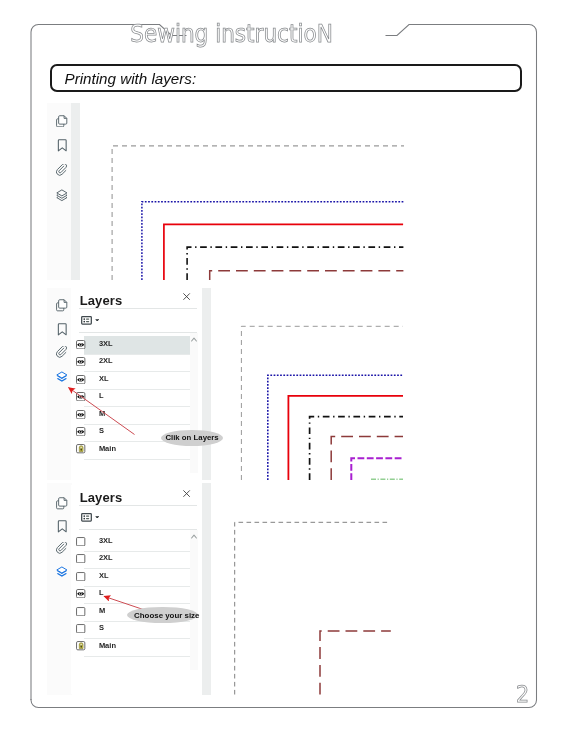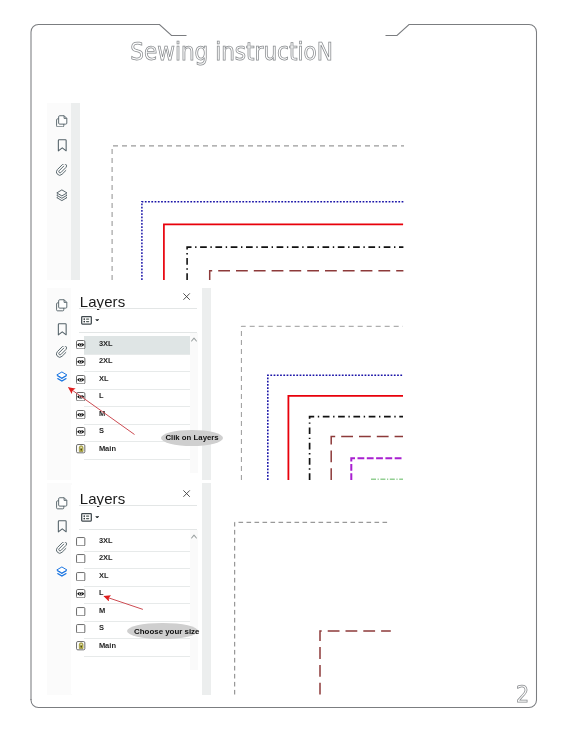--- a/index.html
+++ b/index.html
@@ -1,36 +1,36 @@
 <!DOCTYPE html>
 <html><head>
 <meta charset="utf-8">
 <style>
   html,body{margin:0;padding:0;}
   body{width:570px;height:735px;background:#fff;font-family:"Liberation Sans",sans-serif;overflow:hidden;position:relative;-webkit-font-smoothing:antialiased;}
   .page{position:absolute;left:0;top:0;width:570px;height:735px;}
   svg.frame-svg{position:absolute;left:0;top:0;width:570px;height:735px;pointer-events:none;}
   .title-text{position:absolute;left:0;top:22px;width:463px;text-align:center;font-size:24px;line-height:1;
-              color:#ffffff;-webkit-text-stroke:0.75px #8a8d90;font-family:"DejaVu Sans Condensed","DejaVu Sans",sans-serif;font-weight:200;margin-top:18px;}
+              color:#ffffff;-webkit-text-stroke:0.75px #8a8d90;font-family:"DejaVu Sans Condensed","DejaVu Sans",sans-serif;font-weight:200;}
   .hdrbox{position:absolute;left:50px;top:64px;width:472px;height:28px;border:2px solid #1a1a1a;border-radius:7px;box-sizing:border-box;background:#fff;}
   .hdrbox span{position:absolute;left:12.5px;top:4px;font-style:italic;font-size:15.2px;color:#0f0f0f;font-family:"Liberation Sans",sans-serif;}
   .pageno{position:absolute;left:516px;top:683px;font-size:23px;line-height:1;color:#ffffff;-webkit-text-stroke:0.75px #8a8d90;font-family:"DejaVu Sans Condensed","DejaVu Sans",sans-serif;font-weight:200;}
 
   
   .shot{position:absolute;background:#fff;overflow:hidden;}
   .railbar{position:absolute;left:0;top:0;width:25px;height:100%;background:#fbfbfb;}
   .rail-icon{position:absolute;left:8.5px;width:12.5px;height:12.5px;}
   .rail-icon svg{display:block;width:12.5px;height:12.5px;}
   .gutter{position:absolute;top:0;width:9px;height:100%;background:#eceeee;}
   svg.pat{position:absolute;left:0;top:0;}
 
   
   .lp{position:absolute;background:#fff;}
   .lp svg, .shot svg{display:block;}
-  .lp-title{position:absolute;left:9px;top:5px;font-size:15px;color:#1b1b1b;font-family:"Liberation Sans",sans-serif;font-weight:normal;letter-spacing:.1px;}
+  .lp-title{position:absolute;left:9px;top:5px;font-size:13px;color:#1b1b1b;font-family:"Liberation Sans",sans-serif;font-weight:bold;letter-spacing:.1px;}
   .lp-close{position:absolute;font-size:0;}
   .lp-rule{position:absolute;height:1px;background:#e3e6e6;}
   .nosub,[data-name="layer-name"],[data-name="layers-panel-title"],.hdrbox span,.title-text,.pageno{will-change:opacity;}
   .callout span{will-change:opacity;display:block;width:100%;}
   .lp-sep{position:absolute;height:1px;background:#e7eaea;}
   .lp-scroll{position:absolute;width:8px;background:#fafafa;}
 
   
   .callout{position:absolute;border-radius:50%;background:#cfcfcf;display:flex;align-items:center;justify-content:center;text-align:center;white-space:nowrap;
            font-family:"Liberation Sans",sans-serif;font-weight:bold;color:#111;}
@@ -100,20 +100,23 @@
 
 <div class="page" data-name="page">
 
   <svg class="frame-svg" viewBox="0 0 570 735" data-name="page-frame">
     <path d="M 31 700 L 31 32 A 7.5 7.5 0 0 1 38.5 24.5 L 159.5 24.5 L 171.5 35.5 L 186.5 35.5" fill="none" stroke="#7b7d80" stroke-width="1.05"></path>
     <path d="M 385.5 35.5 L 397 35.5 L 409 24.5 L 529 24.5 A 7.5 7.5 0 0 1 536.5 32 L 536.5 700 A 7.5 7.5 0 0 1 529 707.5 L 38.5 707.5 A 7.5 7.5 0 0 1 31 700 L 31 699" fill="none" stroke="#7b7d80" stroke-width="1.05"></path>
   </svg>
 
   <div class="title-text" data-name="document-title-text">Sewing instructioN</div>
 
+  <div class="hdrbox" data-name="section-heading-box">
+    <span data-name="section-heading-text">Printing with layers:</span>
+  </div>
 
   <div class="pageno" data-name="page-number">2</div>
 
   <div class="shot" id="shot1" style="left:47px;top:103px;width:357px;height:177px;" data-name="screenshot-open-pdf">
     <div class="railbar" data-name="reader-left-rail"></div>
     <div class="gutter" style="left:24px;" data-name="rail-gutter"></div>
     <div class="rail-icon" style="top:11.5px;" data-name="page-thumbnails-icon">
         <svg viewBox="0 0 17 17">
           <use href="#ic-pages"></use>
         </svg>
@@ -362,17 +365,17 @@
         <path d="M7.0 3.4 L0 0 L1.4 3.4 L0 6.8 Z" fill="#e01f1f"></path>
       </marker>
     </defs>
     <line x1="134.5" y1="434.5" x2="68.5" y2="387.5" stroke="#cc4b52" stroke-width="1.0" marker-end="url(#ah)" data-name="arrow-to-layers-icon"></line>
     <line x1="142.9" y1="609.4" x2="104.0" y2="596.3" stroke="#cc4b52" stroke-width="1.0" marker-end="url(#ah)" data-name="arrow-to-layer-L"></line>
   </svg>
 
   <div class="callout" id="co2" style="left:132.7px;top:429.9px;width:62.7px;height:16.1px;font-size:7.8px;margin-left:28px;" data-name="callout-click-on-layers">
     <span data-name="callout-click-on-layers-text">Clik on Layers</span>
   </div>
-  <div class="callout" id="co3" style="left:127.1px;top:607.1px;width:71.1px;height:16.3px;font-size:7.9px;padding-left:7px;box-sizing:border-box;margin-top:16px;" data-name="callout-choose-your-size">
+  <div class="callout" id="co3" style="left:127.1px;top:607.1px;width:71.1px;height:16.3px;font-size:7.9px;padding-left:7px;box-sizing:border-box;" data-name="callout-choose-your-size">
     <span data-name="callout-choose-your-size-text">Choose your size</span>
   </div>
 
 </div>
 
 </body></html>

